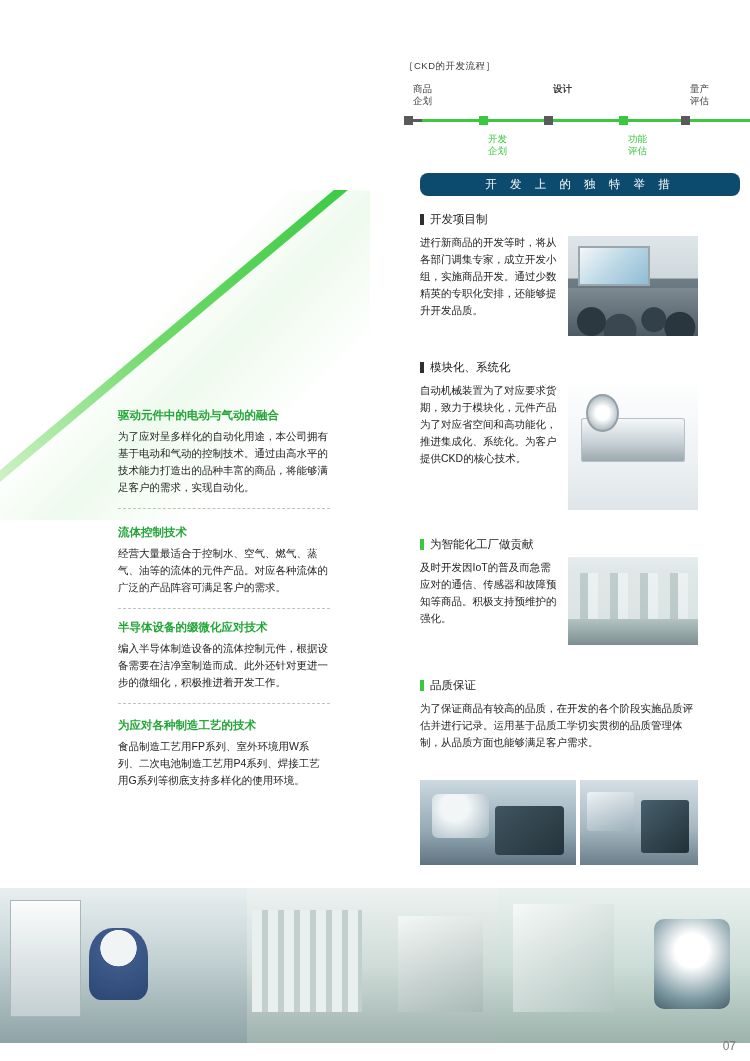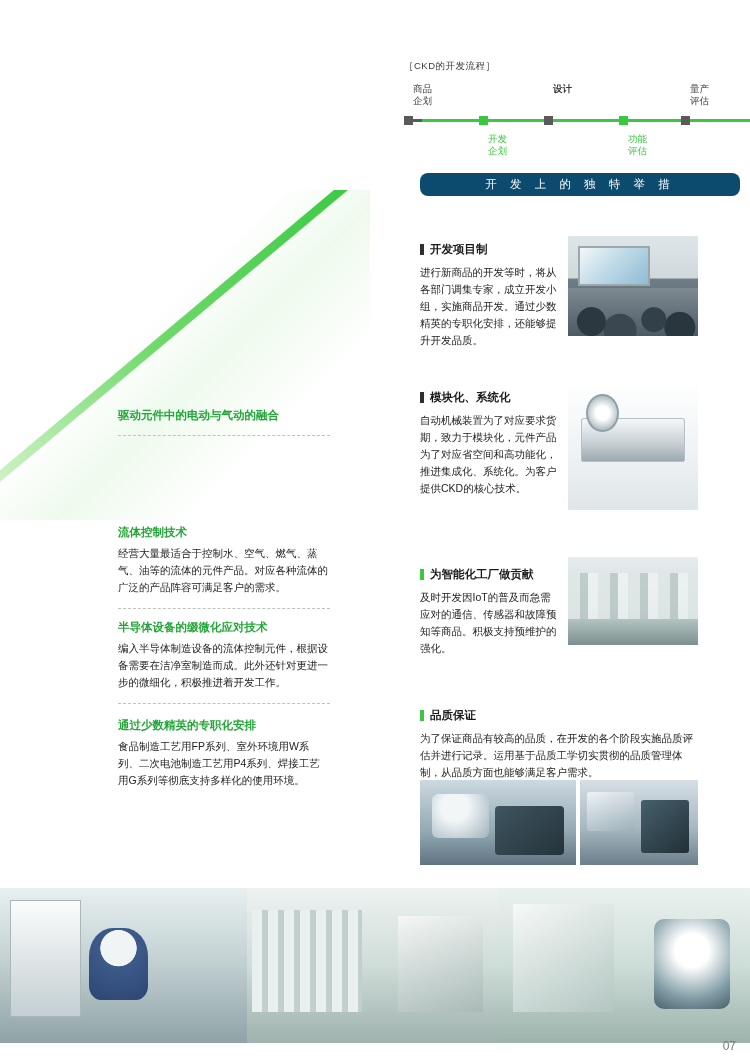--- a/index.html
+++ b/index.html
@@ -118,25 +118,24 @@
 
   
   .rcol {
     position: absolute;
     left: 420px;
     width: 278px;
   }
   .blk-title {
     font-size: 11.5px;
     color: #1a1a1a;
-    font-weight: bold;
+    font-weight: normal;
     display: flex;
     align-items: center;
     margin-bottom: 7px;
-    margin-top: 30px;
   }
   .blk-marker {
     display: inline-block;
     width: 4px; height: 11px;
     margin-right: 6px;
     background: #39c83f;
   }
   .blk-marker.dark { background: #2f2f2f; }
   .blk-body {
     font-size: 10.5px;
@@ -350,37 +349,38 @@
     <span class="blk-marker"></span>
     <span>品质保证</span>
   </div>
   <div class="blk-body wide">为了保证商品有较高的品质，在开发的各个阶段实施品质评估并进行记录。运用基于品质工学切实贯彻的品质管理体制，从品质方面也能够满足客户需求。</div>
 </div>
 <div class="photo ph-lab1" style="left:420px; top:780px; width:156px; height:85px;"></div>
 <div class="photo ph-lab2" style="left:580px; top:780px; width:118px; height:85px;"></div>
 
 <div class="lcol" style="top:408px;">
   <h3>驱动元件中的电动与气动的融合</h3>
+  <p>为了应对呈多样化的自动化用途，本公司拥有基于电动和气动的控制技术。通过由高水平的技术能力打造出的品种丰富的商品，将能够满足客户的需求，实现自动化。</p>
   <div class="dots"></div>
 </div>
 
 <div class="lcol" style="top:525px;">
   <h3>流体控制技术</h3>
   <p>经营大量最适合于控制水、空气、燃气、蒸气、油等的流体的元件产品。对应各种流体的广泛的产品阵容可满足客户的需求。</p>
   <div class="dots"></div>
 </div>
 
 <div class="lcol" style="top:620px;">
   <h3>半导体设备的缀微化应对技术</h3>
   <p>编入半导体制造设备的流体控制元件，根据设备需要在洁净室制造而成。此外还针对更进一步的微细化，积极推进着开发工作。</p>
   <div class="dots"></div>
 </div>
 
 <div class="lcol" style="top:718px;">
-  <h3>通过少数精英的专职化安排</h3>
+  <h3>为应对各种制造工艺的技术</h3>
   <p>食品制造工艺用FP系列、室外环境用W系列、二次电池制造工艺用P4系列、焊接工艺用G系列等彻底支持多样化的使用环境。</p>
 </div>
 
 <div class="banner">
   <div class="banner-cell b1"></div>
   <div class="banner-cell b2"></div>
   <div class="banner-cell b3"></div>
 </div>
 
 <div class="page-num">07</div>

